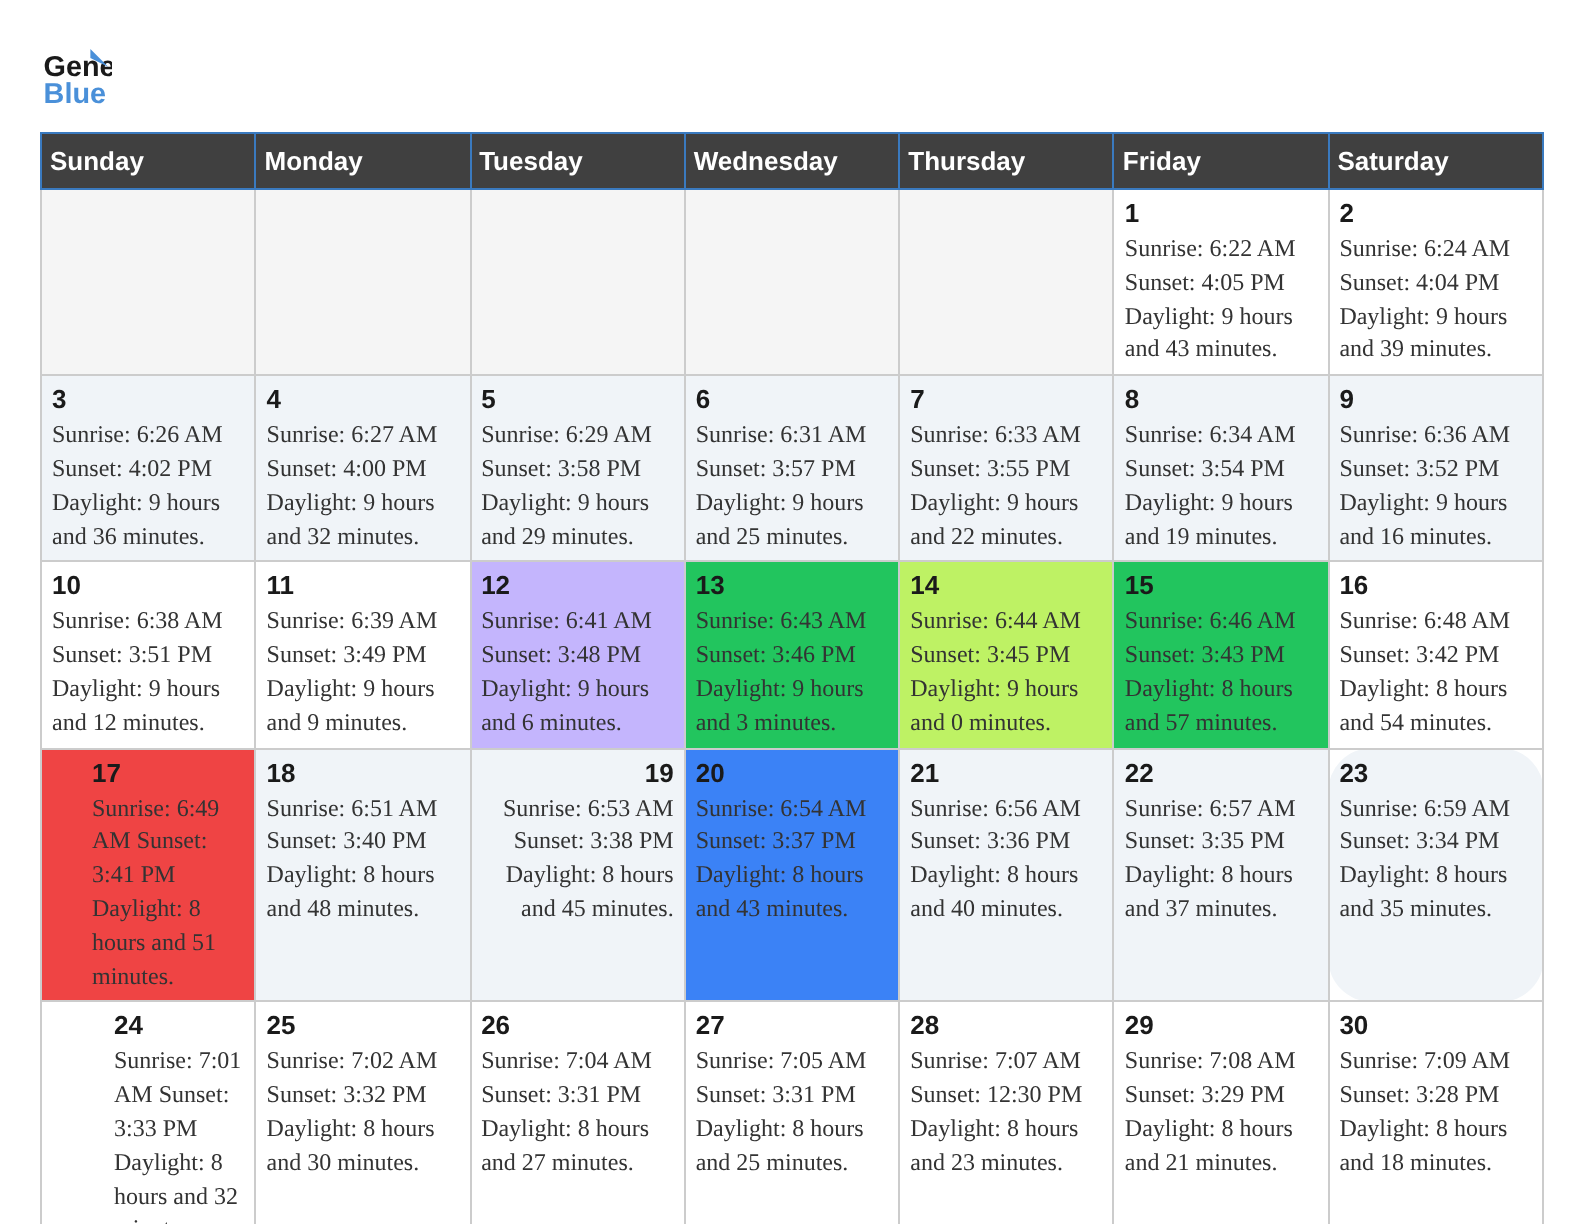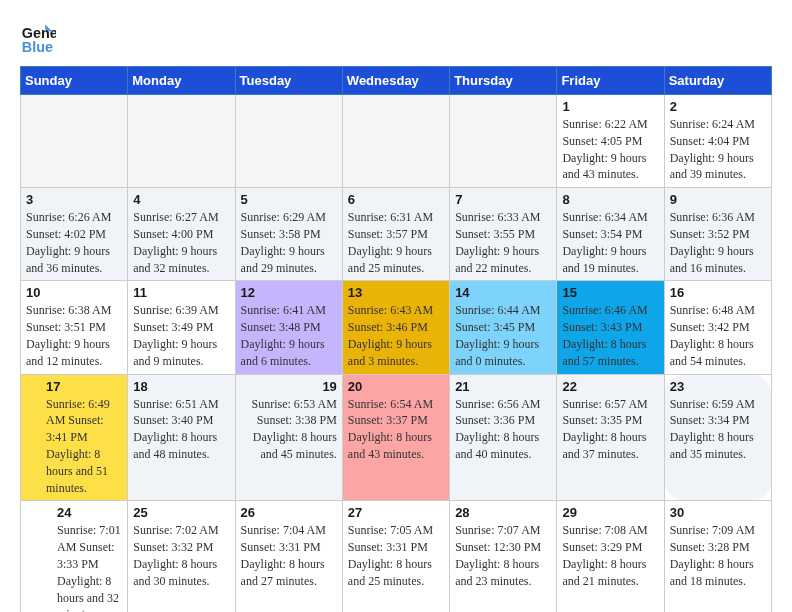--- a/index.html
+++ b/index.html
@@ -36,21 +36,21 @@
     .cal-subtitle {
       font-size: 16px;
       color: #444;
     }
     table {
       width: 100%;
       border-collapse: collapse;
       table-layout: fixed;
     }
     th {
-      background: #1d4ed8;
+      background: #404040;
       color: #fff;
       font-size: 13px;
       font-weight: bold;
       padding: 6px 4px;
       text-align: left;
       border: 1px solid #3a7abf;
     }
     td {
       vertical-align: top;
       border: 1px solid #ccc;
@@ -191,65 +191,65 @@
           <div class="day-info">Sunrise: 6:39 AM
 Sunset: 3:49 PM
 Daylight: 9 hours and 9 minutes.</div>
         </td>
         <td style="background: #c4b5fd;">
           <span class="day-num">12</span>
           <div class="day-info">Sunrise: 6:41 AM
 Sunset: 3:48 PM
 Daylight: 9 hours and 6 minutes.</div>
         </td>
-        <td style="background: #eab308;">
+        <td style="background: #22c55e;">
           <span class="day-num">13</span>
           <div class="day-info">Sunrise: 6:43 AM
 Sunset: 3:46 PM
 Daylight: 9 hours and 3 minutes.</div>
         </td>
-        <td style="background: #7dd3fc;">
+        <td style="background: #bef264;">
           <span class="day-num">14</span>
           <div class="day-info">Sunrise: 6:44 AM
 Sunset: 3:45 PM
 Daylight: 9 hours and 0 minutes.</div>
         </td>
-        <td style="background: #0ea5e9;">
+        <td style="background: #22c55e;">
           <span class="day-num">15</span>
           <div class="day-info">Sunrise: 6:46 AM
 Sunset: 3:43 PM
 Daylight: 8 hours and 57 minutes.</div>
         </td>
         <td style="background: rgb(255, 255, 255);">
           <span class="day-num">16</span>
           <div class="day-info">Sunrise: 6:48 AM
 Sunset: 3:42 PM
 Daylight: 8 hours and 54 minutes.</div>
         </td>
       </tr>
       <tr>
-        <td style="background: #fde047; padding-left: 25px;">
+        <td style="background: #ef4444; padding-left: 25px;">
           <span class="day-num">17</span>
           <div class="day-info">Sunrise: 6:49 AM
 Sunset: 3:41 PM
 Daylight: 8 hours and 51 minutes.</div>
         </td>
         <td style="background: rgb(240, 244, 248);">
           <span class="day-num">18</span>
           <div class="day-info">Sunrise: 6:51 AM
 Sunset: 3:40 PM
 Daylight: 8 hours and 48 minutes.</div>
         </td>
         <td style="background: rgb(240, 244, 248); text-align: right;">
           <span class="day-num">19</span>
           <div class="day-info">Sunrise: 6:53 AM
 Sunset: 3:38 PM
 Daylight: 8 hours and 45 minutes.</div>
         </td>
-        <td style="background: #fca5a5;">
+        <td style="background: #3b82f6;">
           <span class="day-num">20</span>
           <div class="day-info">Sunrise: 6:54 AM
 Sunset: 3:37 PM
 Daylight: 8 hours and 43 minutes.</div>
         </td>
         <td style="background: rgb(240, 244, 248);">
           <span class="day-num">21</span>
           <div class="day-info">Sunrise: 6:56 AM
 Sunset: 3:36 PM
 Daylight: 8 hours and 40 minutes.</div>

